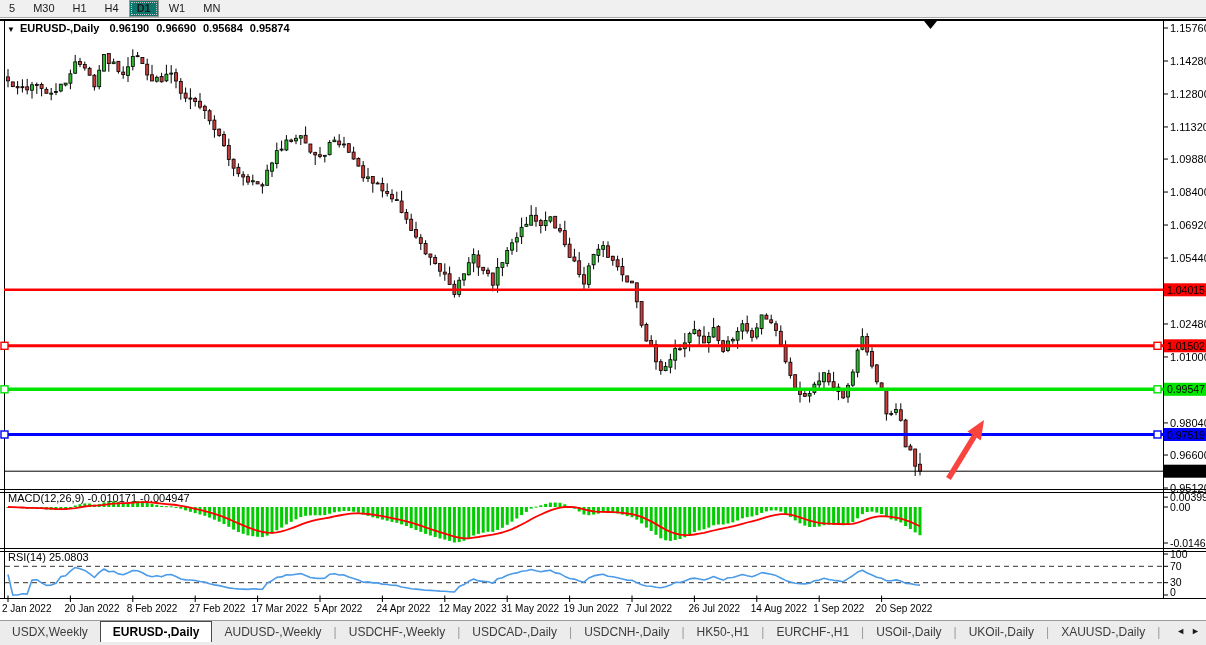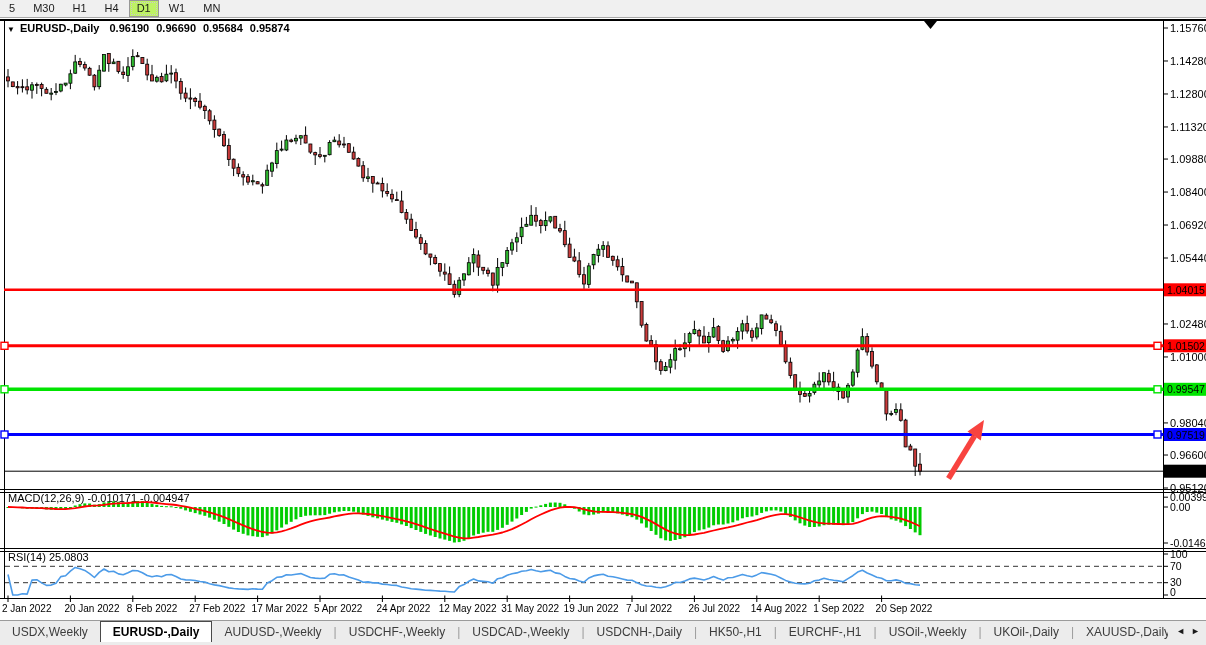--- a/index.html
+++ b/index.html
@@ -1,20 +1,20 @@
 <!DOCTYPE html>
 <html><head>
 <meta charset="utf-8">
 <style>
   html,body{margin:0;padding:0;background:#fff;}
   body{width:1206px;height:645px;position:relative;font-family:"Liberation Sans",sans-serif;overflow:hidden;}
   #toolbar{position:absolute;left:0;top:0;width:1206px;height:18px;background:#f0f0f0;
     border-bottom:1px solid #a8a8a8;box-sizing:border-box;display:flex;align-items:center;}
   .tf{font-size:11px;color:#1a1a1a;padding:1px 7px;margin:0 1px;line-height:13px;border:1px solid transparent;}
-  .tf.active{background:#bef264;border:1px solid #979797;outline:1px dotted #c9c9c9;outline-offset:-3px;}
+  .tf.active{background:#0f766e;border:1px solid #979797;outline:1px dotted #c9c9c9;outline-offset:-3px;font-weight:bold;}
   #chart-svg{position:absolute;left:0;top:18px;}
   #chart-svg text{font-family:"Liberation Sans",sans-serif;fill:#000;}
   .title-t{font-size:11px;font-weight:700;}
   .ind-label{font-size:11px;}
   #tabbar{position:absolute;left:0;top:620px;width:1206px;height:25px;background:#ececec;
     border-top:1px solid #9b9b9b;box-sizing:border-box;}
   #tabs{display:flex;align-items:stretch;height:21px;width:1168px;overflow:hidden;}
   .tab{font-size:12px;color:#3c3c3c;padding:0 12px;display:flex;align-items:center;white-space:nowrap;flex:0 0 auto;}
   .tab.active{background:#fff;border:1px solid #4a4a4a;border-bottom:none;font-weight:700;color:#000;}
   .tabsep{color:#9a9a9a;font-size:12px;align-self:center;flex:0 0 auto;}
@@ -759,29 +759,29 @@
 </svg>
 
 <div id="tabbar">
   <div id="tabs">
       <span class="tab">USDX,Weekly</span>
       <span class="tab active">EURUSD-,Daily</span>
       <span class="tab">AUDUSD-,Weekly</span>
       <span class="tabsep">|</span>
       <span class="tab">USDCHF-,Weekly</span>
       <span class="tabsep">|</span>
-      <span class="tab">USDCAD-,Weekly</span>
+      <span class="tab">USDCAD-,Daily</span>
       <span class="tabsep">|</span>
       <span class="tab">USDCNH-,Daily</span>
       <span class="tabsep">|</span>
       <span class="tab">HK50-,H1</span>
       <span class="tabsep">|</span>
       <span class="tab">EURCHF-,H1</span>
       <span class="tabsep">|</span>
-      <span class="tab">USOil-,Weekly</span>
+      <span class="tab">USOil-,Daily</span>
       <span class="tabsep">|</span>
       <span class="tab">UKOil-,Daily</span>
       <span class="tabsep">|</span>
       <span class="tab">XAUUSD-,Daily</span>
       <span class="tabsep">|</span>
       <span class="tab truncated">UKOil-,Da</span>
     </div>
   <div id="tabarrows">
     <span>◄</span><span>►</span>
   </div>

